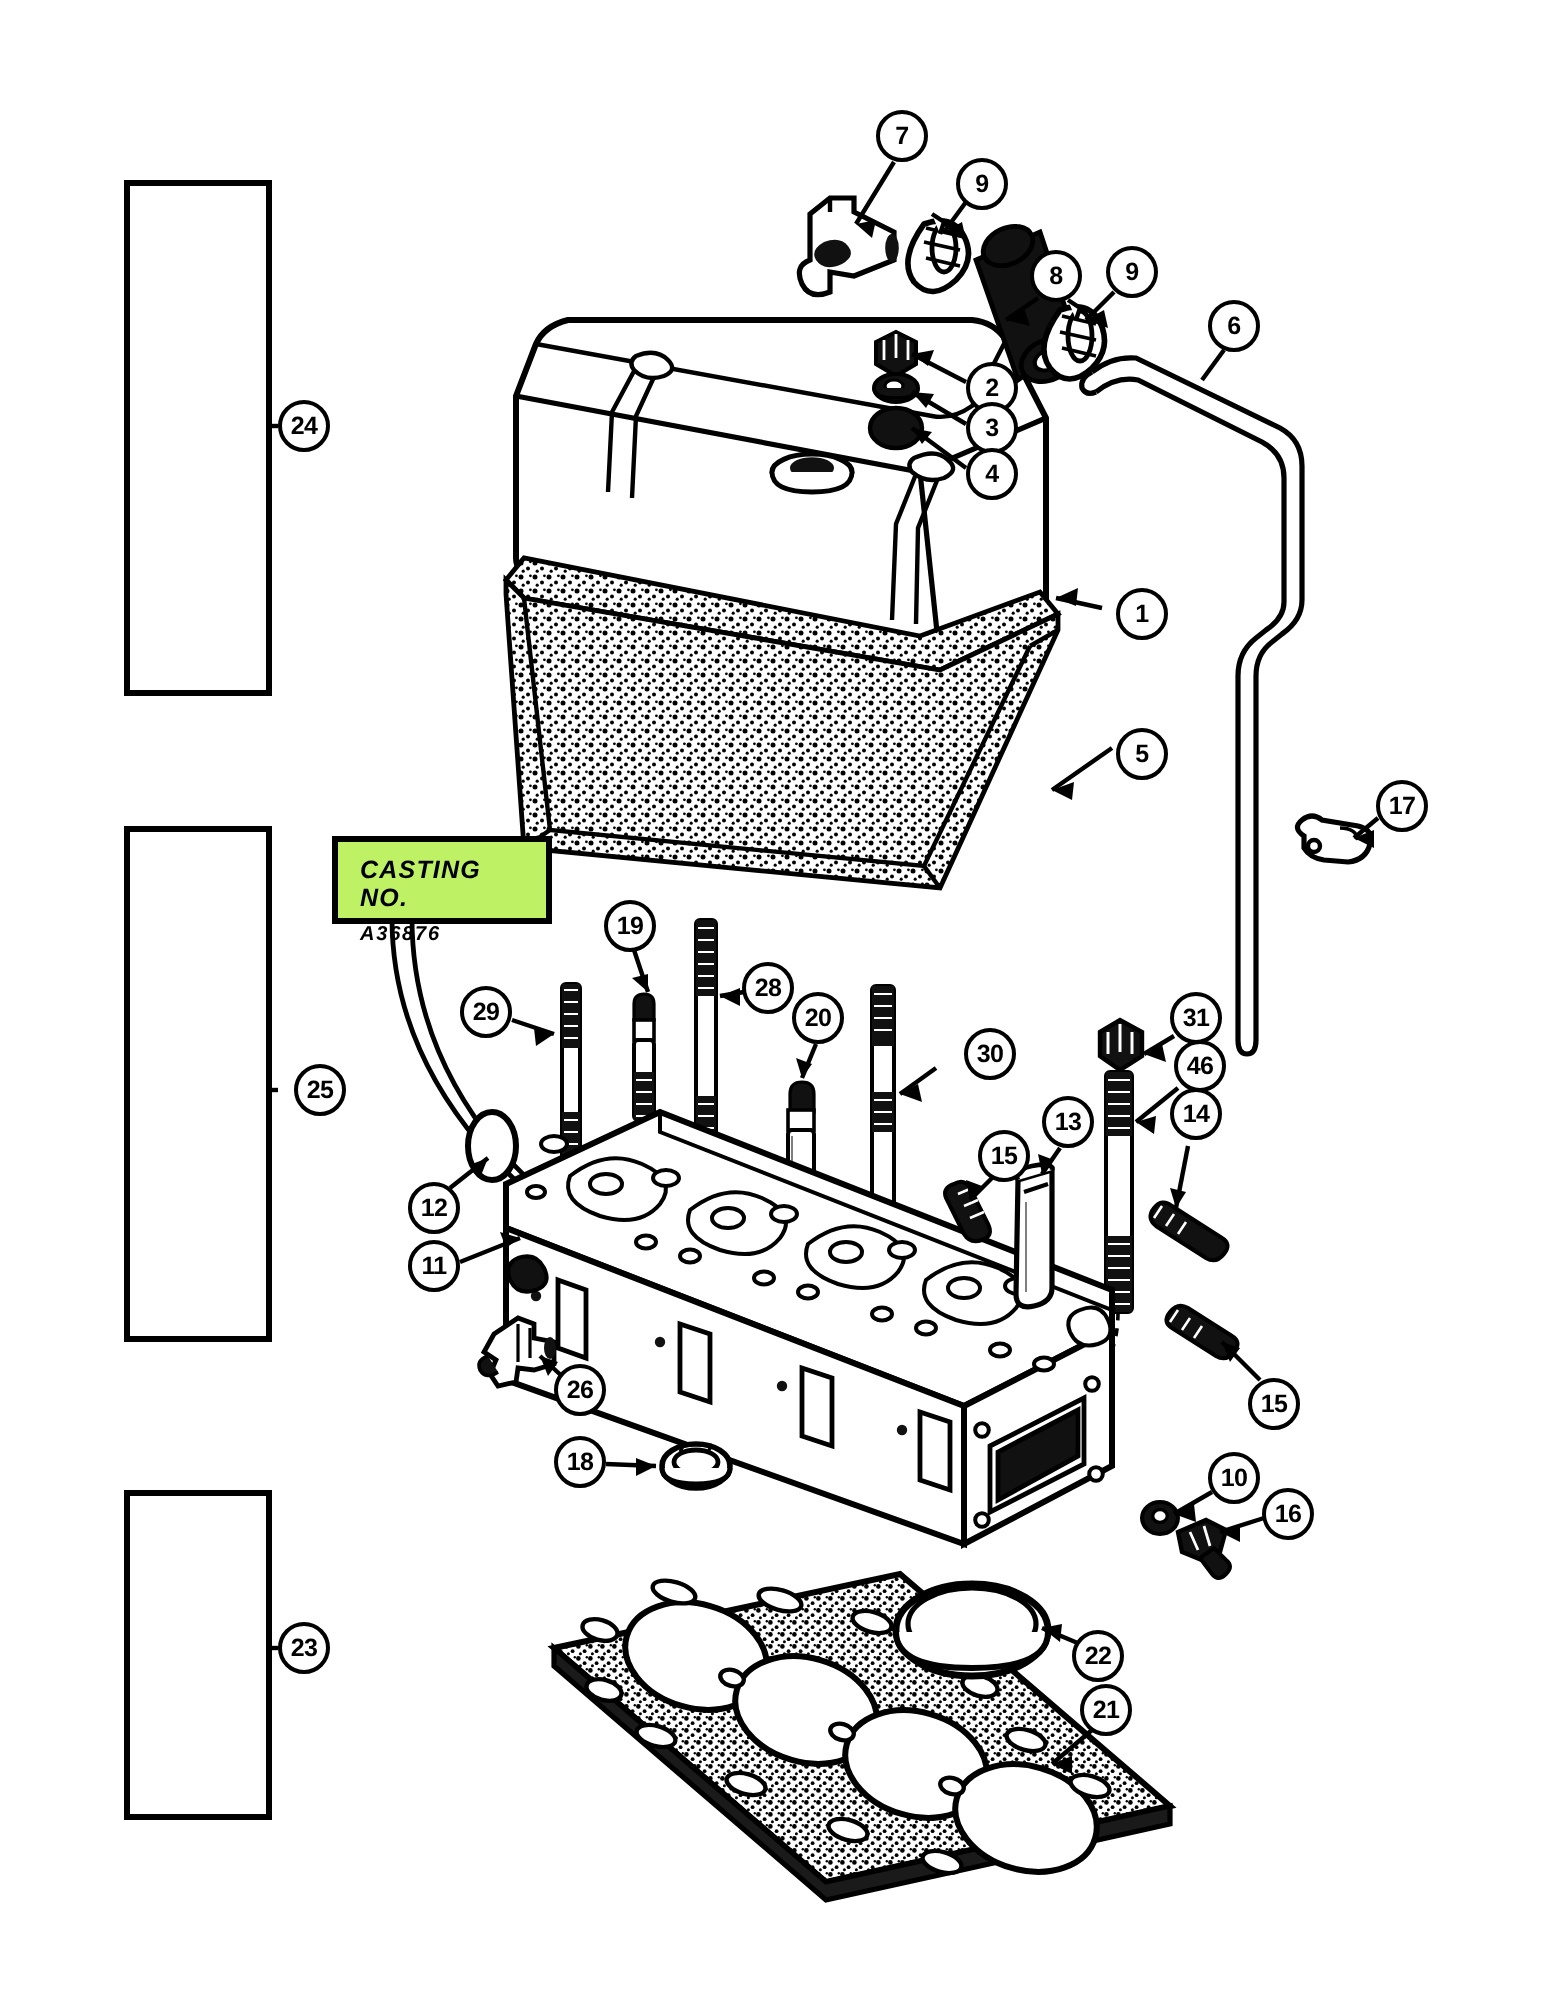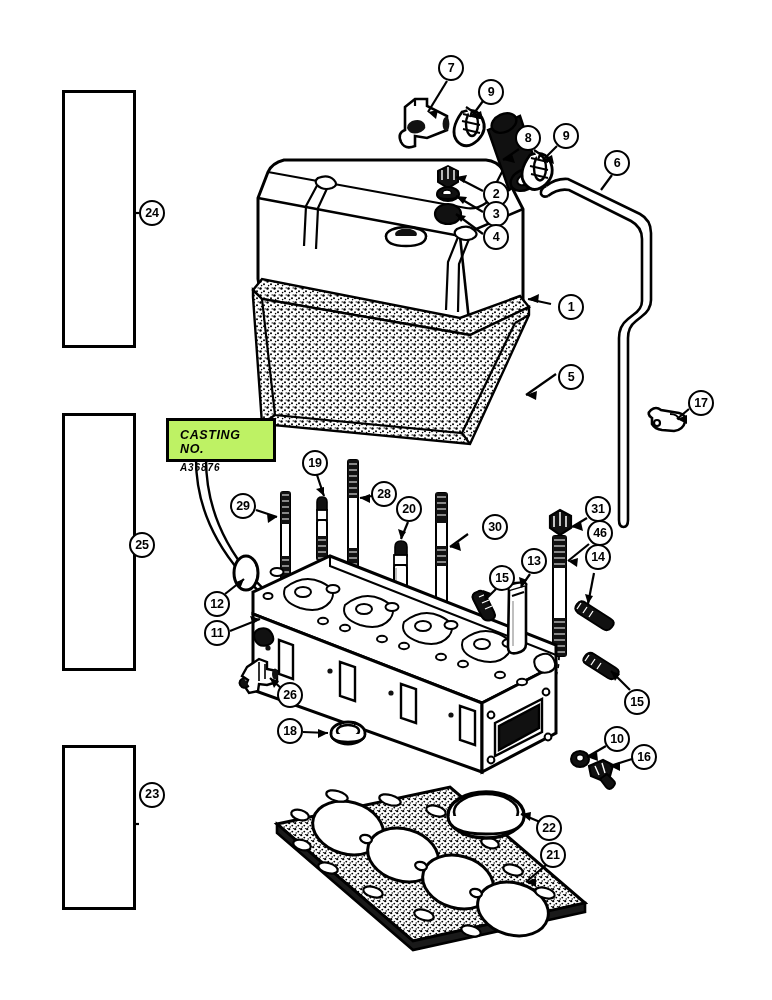--- a/index.html
+++ b/index.html
@@ -480,23 +480,23 @@
       <div class="callout" style="left: 585px; top: 544px;">14</div>
       <div class="callout" style="left: 489px; top: 565px;">15</div>
       <div class="callout" style="left: 624px; top: 689px;">15</div>
       <div class="callout" style="left: 631px; top: 744px;">16</div>
       <div class="callout" style="left: 604px; top: 726px;">10</div>
       <div class="callout" style="left: 277px; top: 718px;">18</div>
       <div class="callout" style="left: 302px; top: 450px; text-align: right;">19</div>
       <div class="callout" style="left: 396px; top: 496px;">20</div>
       <div class="callout" style="left: 540px; top: 842px;">21</div>
       <div class="callout" style="left: 536px; top: 815px;">22</div>
-      <div class="callout" style="left: 139px; top: 782px; font-family: Liberation Mono, monospace;">23</div>
+      <div class="callout" style="left: 139px; top: 811px;">23</div>
       <div class="callout" style="left: 139px; top: 200px;">24</div>
-      <div class="callout" style="left: 129px; top: 532px;">25</div>
+      <div class="callout" style="left: 147px; top: 532px;">25</div>
       <div class="callout" style="left: 277px; top: 682px;">26</div>
       <div class="callout" style="left: 587px; top: 520px;">46</div>
       <div class="callout" style="left: 371px; top: 481px;">28</div>
       <div class="callout" style="left: 230px; top: 493px; text-align: center;">29</div>
       <div class="callout" style="left: 482px; top: 514px;">30</div>
       <div class="callout" style="left: 585px; top: 496px;">31</div>
     </div>
 
 </div>
 

